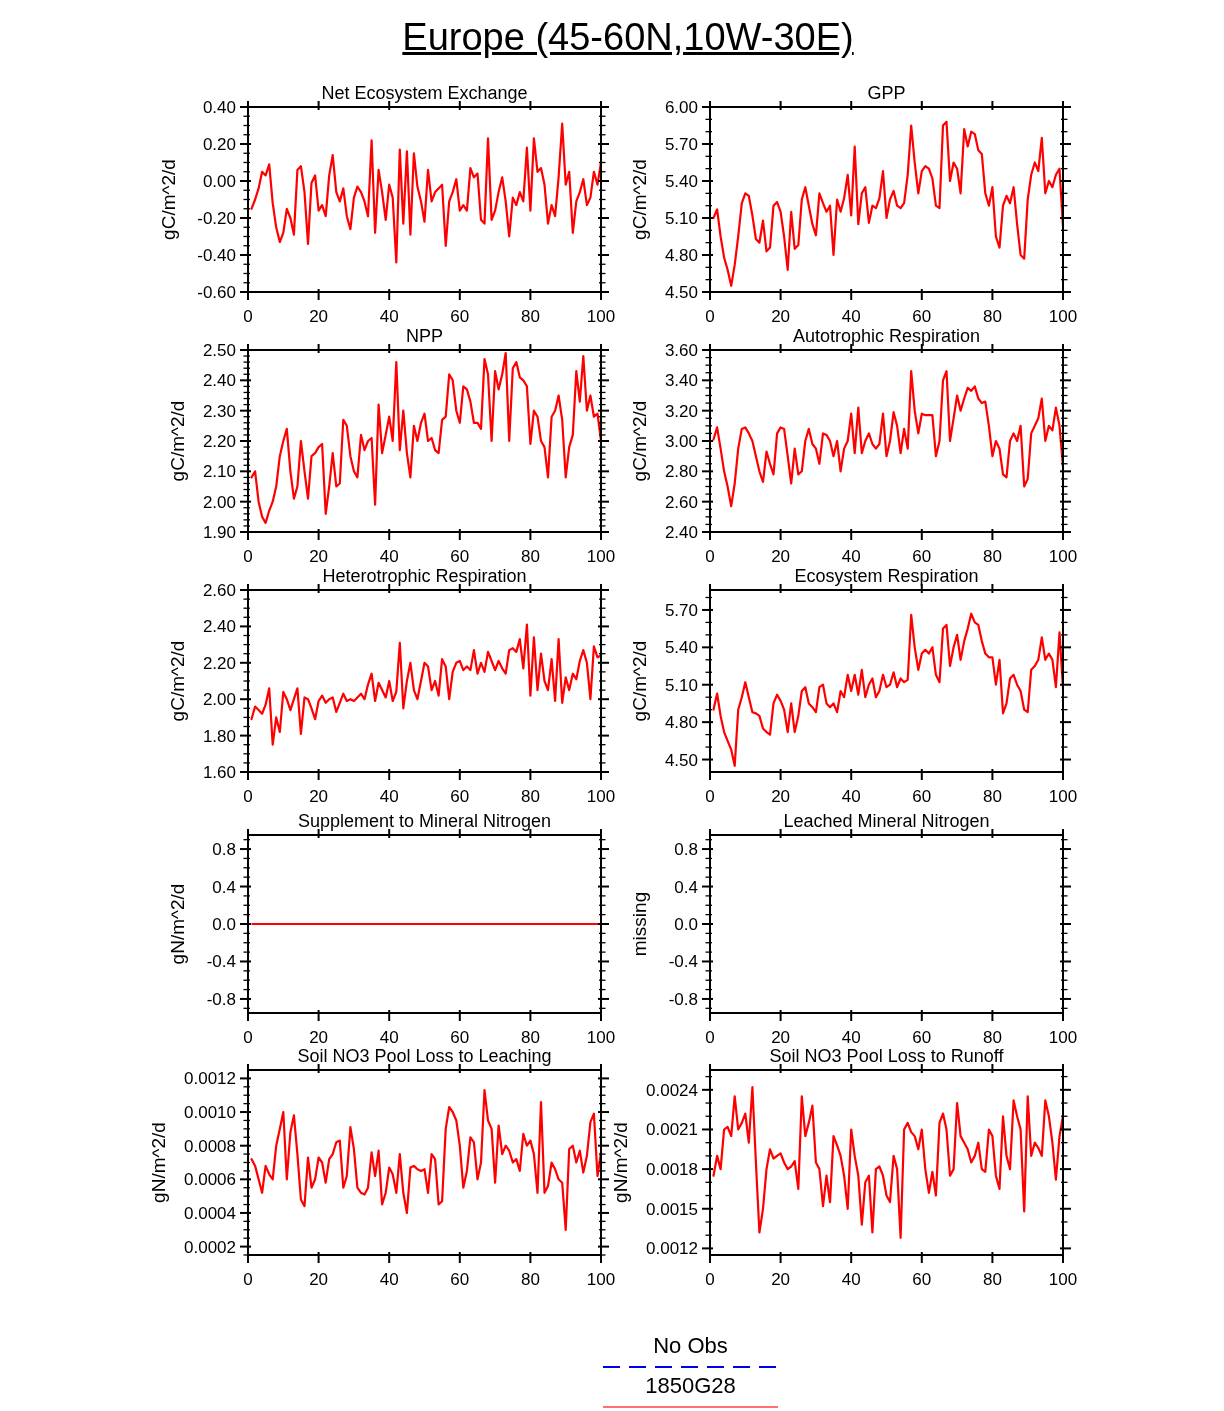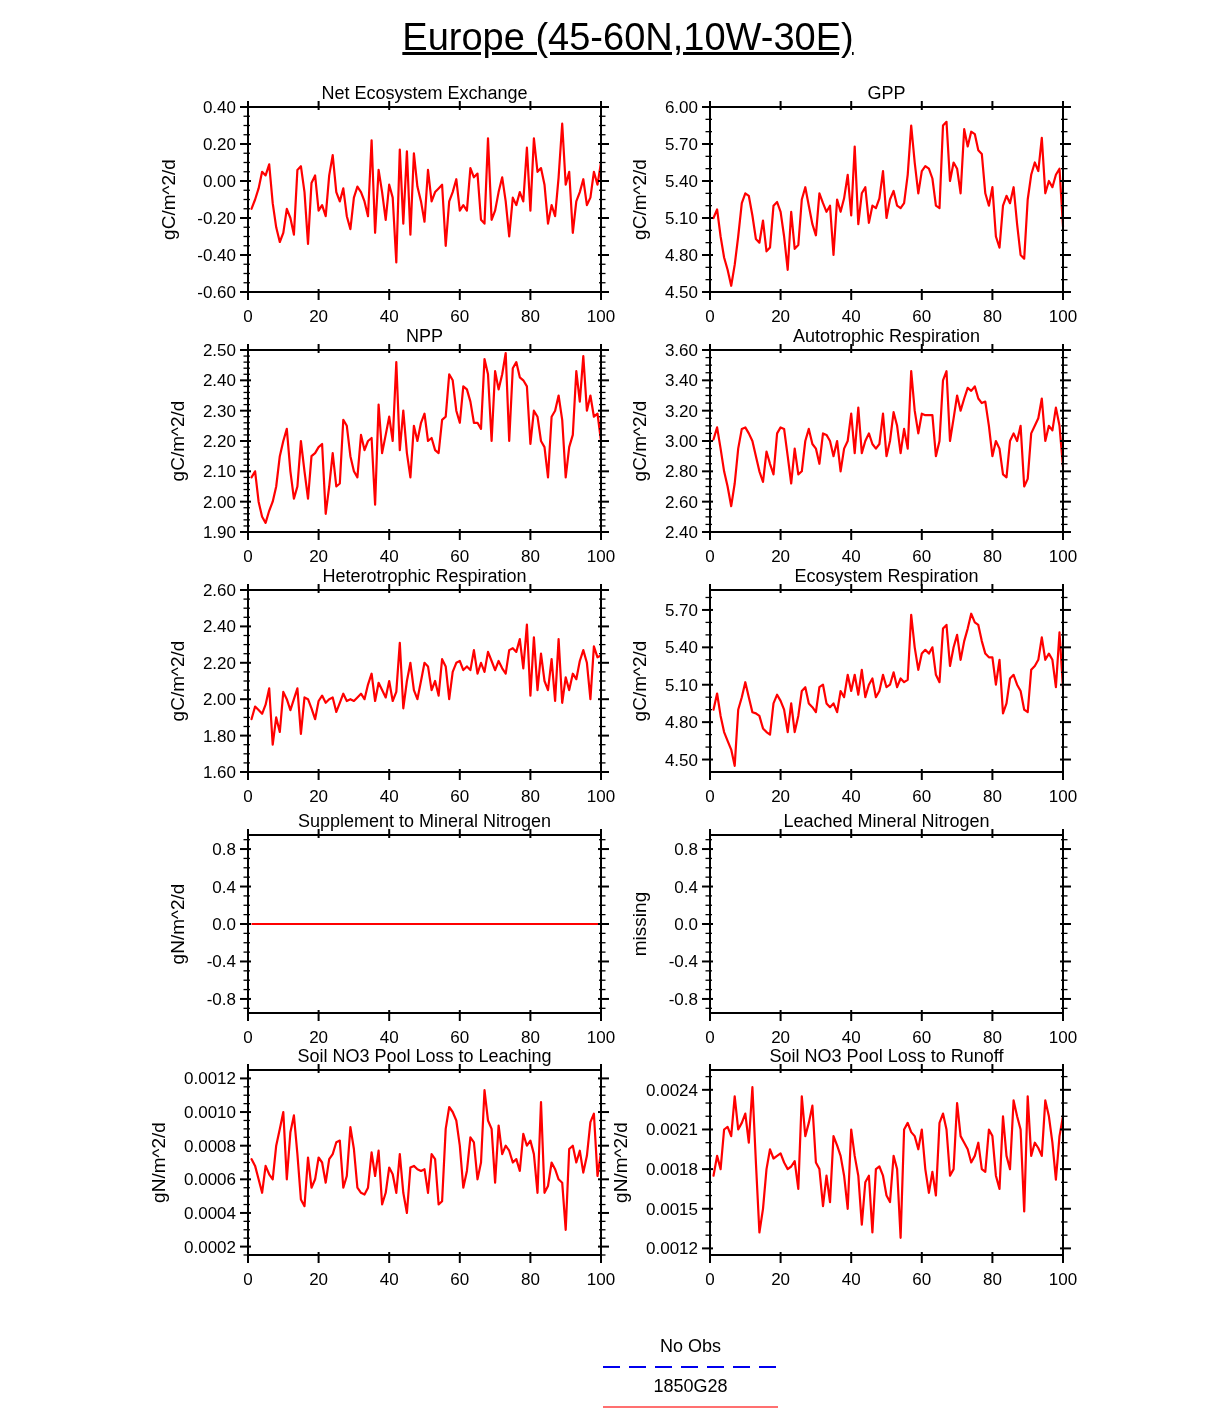--- a/index.html
+++ b/index.html
@@ -3,21 +3,21 @@
 <meta charset="utf-8">
 <style>
   html,body{margin:0;padding:0;background:#ffffff;}
   body{font-family:"Liberation Sans","DejaVu Sans",sans-serif;color:#000;}
   #figure-root{position:relative;width:1224px;height:1411px;background:#fff;overflow:hidden;}
   #main-title{position:absolute;top:16px;left:16px;width:100%;text-align:center;
               font-size:38px;letter-spacing:0px;text-decoration:underline;}
   #charts{position:absolute;left:0;top:0;}
   #legend{position:absolute;left:603px;top:1336px;width:175px;display:flex;
           flex-direction:column;align-items:center;}
-  .legend-label{font-size:18px;line-height:20px;text-align:right;}
+  .legend-label{font-size:22px;line-height:20px;text-align:right;}
   .legend-line{display:block;margin-top:8px;}
   #legend .legend-label + .legend-line{margin-bottom:6px;}
 </style>
 </head>
 <body>
 
 <div id="figure-root">
   <div id="main-title">Europe (45-60N,10W-30E)</div>
 
   <svg id="charts" width="1224" height="1411" viewBox="0 0 1224 1411" xmlns="http://www.w3.org/2000/svg">

